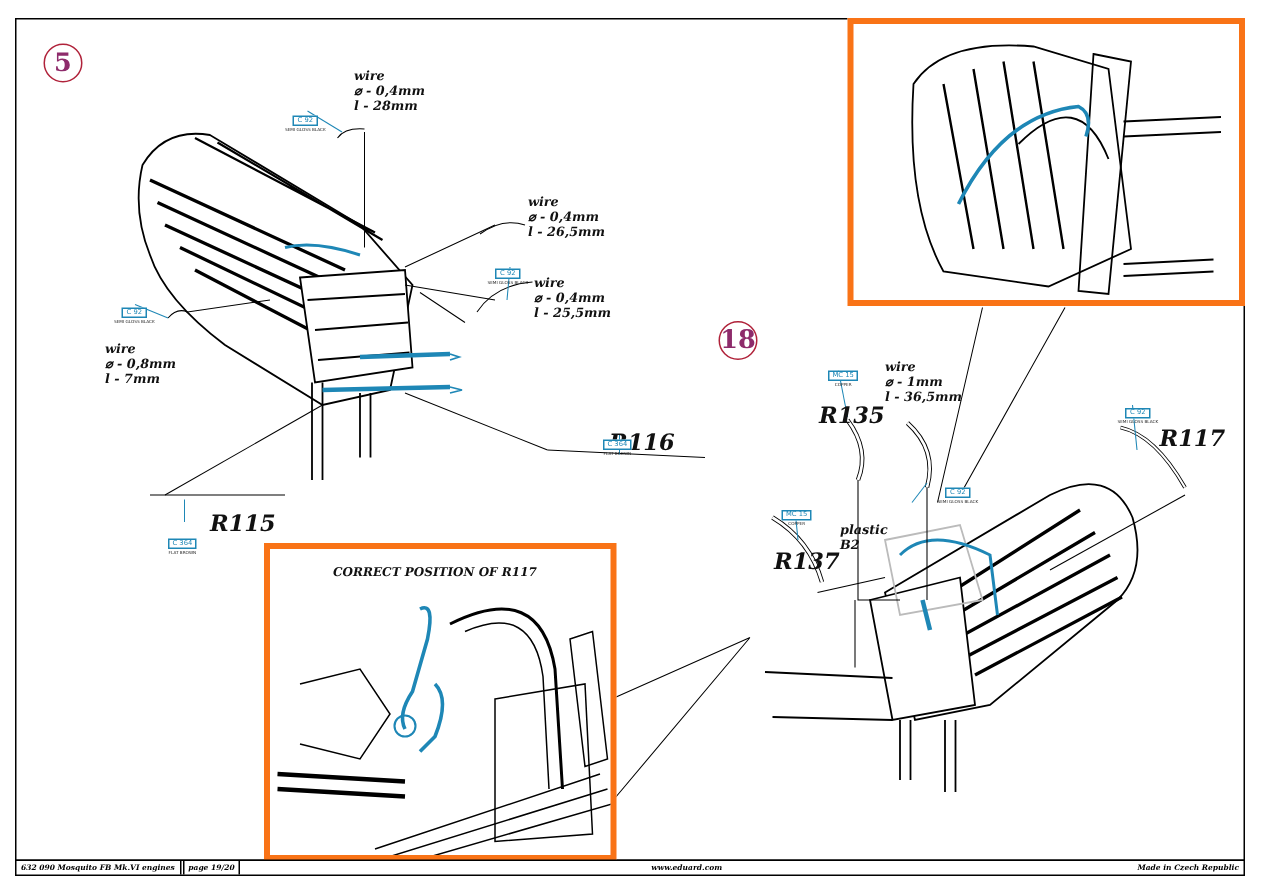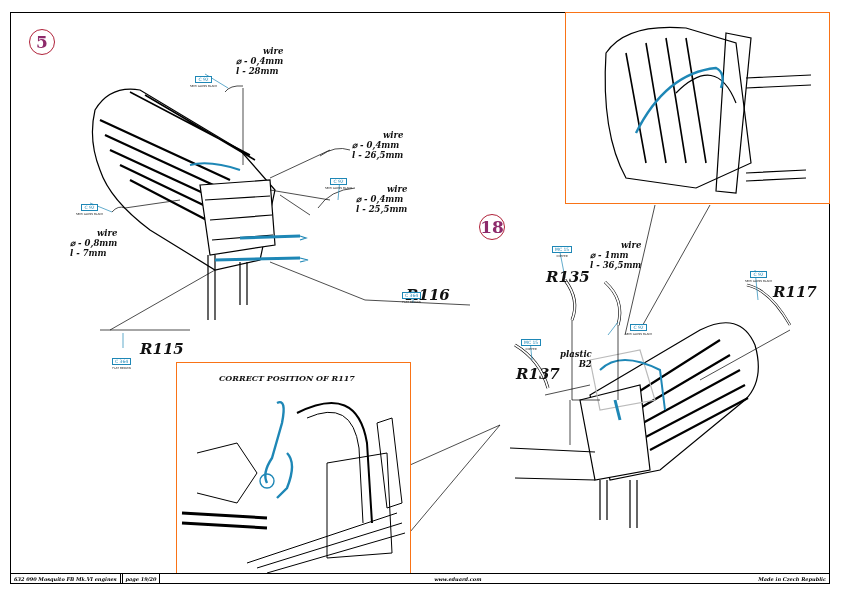--- a/index.html
+++ b/index.html
@@ -5,26 +5,26 @@
   html, body { margin: 0; padding: 0; background: #fff; }
   body { width: 842px; height: 595px; position: relative; overflow: hidden; font-family: "DejaVu Serif", serif; }
   .page-frame { position: absolute; left: 10px; top: 12px; width: 820px; height: 562px; border: 1px solid #000; box-sizing: border-box; }
   .footer { position: absolute; left: 10px; top: 573px; width: 820px; height: 11px; border: 1px solid #000; box-sizing: border-box; font-size: 5px; font-style: italic; font-weight: bold; display: flex; align-items: center; }
   .footer .cell { padding: 0 3px; border-right: 1px solid #000; height: 100%; display: flex; align-items: center; white-space: nowrap; }
   .footer .cell.sep2 { border-right: 1px solid #000; margin-left: 1px; border-left: 1px solid #000; }
   .footer .web { flex: 1; justify-content: center; border-right: none; }
   .footer .made { border-right: none; }
   .step-num { position: absolute; width: 26px; height: 26px; border: 1.4px solid #b0223a; border-radius: 50%; color: #8e2b6b; font-weight: bold; font-size: 17px; display: flex; align-items: center; justify-content: center; font-family: "DejaVu Serif", serif; box-sizing: border-box; }
   .note { position: absolute; font-style: italic; font-weight: bold; font-size: 8.5px; line-height: 10px; text-align: left; color: #111; }
-  .note .t { display: block; text-align: right; }
+  .note .t { display: block; text-align: left; }
   .part { position: absolute; font-style: italic; font-weight: bold; font-size: 15px; color: #111; }
   .clabel { position: absolute; text-align: center; font-family: "DejaVu Sans", sans-serif; }
   .clabel .code { display: inline-block; border: 1px solid #1e87b6; color: #1e87b6; font-size: 4.5px; line-height: 5px; padding: 0 2px; background: #fff; }
   .clabel .sub { display: block; font-size: 2.8px; line-height: 3px; color: #222; white-space: nowrap; }
-  .inset { position: absolute; border: 1px solid #f97316; background: #fff; box-sizing: border-box; overflow: hidden; }
+  .inset { position: absolute; border: 4px solid #f97316; background: #fff; box-sizing: border-box; overflow: hidden; }
   .inset-title { position: absolute; font-style: italic; font-weight: bold; font-size: 8px; color: #111; white-space: nowrap; }
   svg { position: absolute; left: 0; top: 0; }
 </style>
 </head>
 <body>
 
 <div class="page-frame"></div>
 
 <svg width="842" height="595">
 

